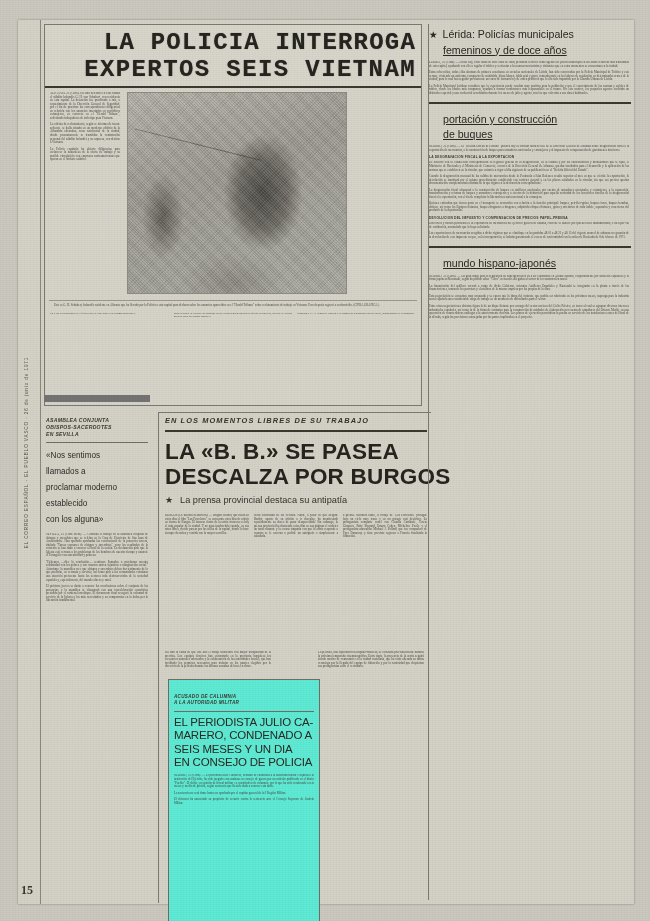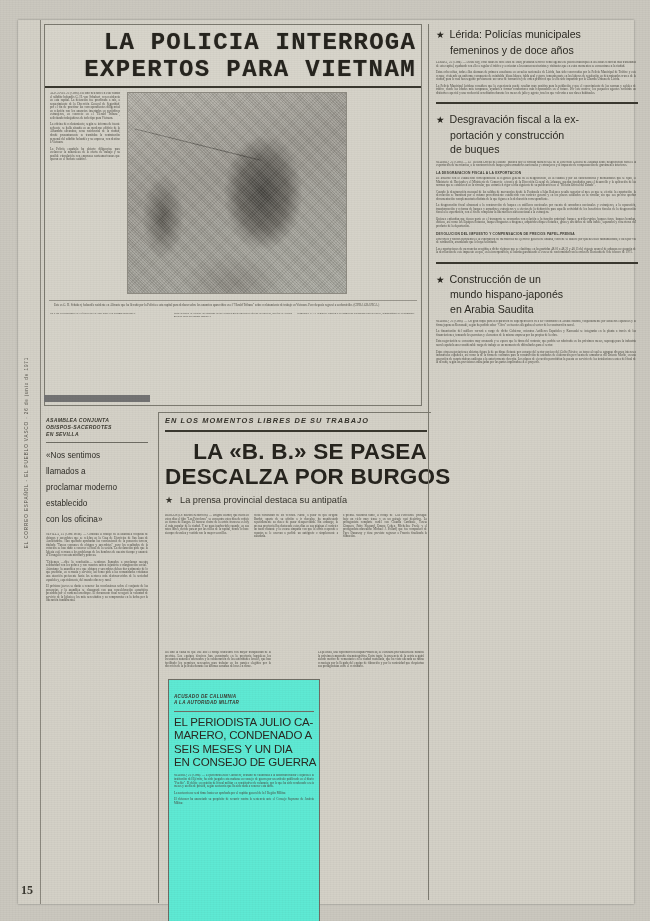--- a/index.html
+++ b/index.html
@@ -146,21 +146,21 @@
     font-family:"Liberation Sans",sans-serif;
     font-style:italic;font-weight:bold;font-size:7.4px;letter-spacing:1.1px;
     color:#35332c;padding-bottom:4px;
   }
   .bb-rule{border-top:2px solid #3a382f;margin:1px 0 7px 0;}
   .bb-hd{
     font-family:"Liberation Sans",sans-serif;
     font-weight:bold;font-size:22.5px;line-height:25px;
     color:#26241e;letter-spacing:.2px;
   }
-  .bb-hd .ln{display:block;white-space:nowrap;text-align:right;}
+  .bb-hd .ln{display:block;white-space:nowrap;}
   .bb-sub{
     font-family:"Liberation Sans",sans-serif;
     font-size:9.2px;color:#34322b;padding:6px 0 6px 0;white-space:nowrap;
   }
   .bb-sub .star{margin-right:7px;font-size:9px;}
   .bb-cols{display:flex;gap:5px;padding-top:3px;}
   .bb-cols .c{flex:1;}
 
   
   .boxed{
@@ -186,49 +186,49 @@
     border-left:1px solid #7c7a70;padding:3px 4px 0 6px;
   }
   .midcol2{
     position:absolute;left:296px;top:628px;width:106px;height:252px;
     padding:3px 4px 0 4px;
   }
 
   
   .right{
     position:absolute;left:410px;top:4px;width:202px;height:876px;
-    border-left:1px solid #7c7a70;padding-left:7px;
+    border-left:1px solid #7c7a70;
   }
   .r-hd{
     font-family:"Liberation Sans",sans-serif;
     font-size:10.6px;line-height:14.5px;color:#2b2922;
     padding:3px 2px 4px 0;
   }
   .r-hd .ln{display:block;}
   .r-hd .star{margin-right:5px;font-size:9.5px;}
-  .r-hd .ind{padding-left:14px;display:block;}
+  .r-hd .ind{padding-left:14px;display:block;text-decoration:underline;}
   .r-body{padding:0 2px 0 0;}
   .r-sep{border-top:2px solid #3a382f;margin:7px 0 5px 0;}
 </style>
 </head>
 <body>
 
 <div class="page">
   <div class="sheet">
 
     <div class="spine">
       <div class="spine-text">EL CORREO ESPAÑOL - EL PUEBLO VASCO  ·  26 de junio de 1971</div>
       <div class="folio">15</div>
     </div>
 
     <div class="main-story">
       <div class="main-hd-wrap">
         <div class="main-hd">
           <span class="ln l1">LA POLICIA INTERROGA</span>
-          <span class="ln l3">EXPERTOS PARA VIETNAM</span>
+          <span class="ln l3">EXPERTOS SEIS VIETNAM</span>
         </div>
       </div>
 
       <div class="main-body">
         <div class="mb-col">
           <div class="body-text">ALICANTE 25 (Cifra). Ha sido detenido en esta ciudad el súbdito holandés G. H. von Schubert, con residencia en esta capital. La detención fue practicada a raíz, a requerimiento de la Dirección General de Seguridad, por el fin de practicar las correspondientes diligencias en relación con los anuncios insertados en periódicos extranjeros, en concreto en el "Herald Tribune", solicitando trabajadores de todo tipo para Vietnam.</div>
           <div class="body-text" style="padding-top:3px;">La oficina de reclutamiento, según se informa de fuente solvente, se halla situada en un moderno edificio de la Alhambra alicantina, zona residencial de la ciudad, donde presuntamente se tramitaba la contratación personal del súbdito holandés y su empresa, con destino a Vietnam.</div>
           <div class="body-text" style="padding-top:3px;">La Policía española ha abierto diligencias para esclarecer la naturaleza de la oferta de trabajo y su posible vinculación con empresas norteamericanas que operan en el Sudeste asiático.</div>
         </div>
         <div class="photo">
@@ -251,21 +251,21 @@
         <span style="display:block">ASAMBLEA CONJUNTA</span>
         <span style="display:block">OBISPOS-SACERDOTES</span>
         <span style="display:block">EN SEVILLA</span>
       </div>
       <div class="sb-rule"></div>
       <div class="sb-hd">
         <span class="ln">«Nos sentimos</span>
         <span class="ln">llamados a</span>
         <span class="ln">proclamar moderno</span>
         <span class="ln">establecido</span>
-        <span class="ln">con los oficina»</span>
+        <span class="ln">con los alguna»</span>
       </div>
       <div class="sb-body">
         <div class="body-text">SEVILLA, 25 (Cifra Press). — Continúa el trabajo de la asamblea conjunta de obispos y sacerdotes que se celebra en la Casa de Ejercicios de San Juan de Aznalfarache. Han quedado aprobadas las conclusiones de la ponencia tercera, titulada "Tareas comunes de obispos y sacerdotes", pero los resultados de la votación se han dado a conocer al final de la sesión. La declaración pide que la Iglesia esté cercana a los problemas de los hombres de nuestro tiempo y anuncie el Evangelio con autenticidad y pobreza.</div>
         <div class="body-text" style="padding-top:3px;">"Debemos —dice la conclusión— sentirnos llamados a proclamar nuestra solidaridad con los pobres y con cuantos sufren injusticia o marginación social." Asimismo, la asamblea cree que obispos y sacerdotes deben dar testimonio de lo que predican, en cercanía y servicio, así como pide a las comunidades cristianas una atención preferente hacia los sectores más desfavorecidos de la sociedad española y, especialmente, del mundo obrero y rural.</div>
         <div class="body-text" style="padding-top:3px;">El próximo jueves se darán a conocer las conclusiones sobre el conjunto de las ponencias, y la asamblea se clausurará con una concelebración eucarística presidida por el cardenal arzobispo. El documento final recogerá la voluntad de servicio de la Iglesia a los más necesitados y su compromiso en la lucha por la liberación fundamental.</div>
       </div>
     </div>
 
     <div class="bb">
       <div class="bb-kicker">EN LOS MOMENTOS LIBRES DE SU TRABAJO</div>
@@ -296,21 +296,21 @@
     <div class="boxed">
       <div class="boxed-kicker">
         <span style="display:block">ACUSADO DE CALUMNIA</span>
         <span style="display:block">A LA AUTORIDAD MILITAR</span>
       </div>
       <div class="boxed-rule"></div>
       <div class="boxed-hd">
         <span class="ln">EL PERIODISTA JULIO CA-</span>
         <span class="ln">MARERO, CONDENADO A</span>
         <span class="ln">SEIS  MESES  Y  UN  DIA</span>
-        <span class="ln">EN CONSEJO DE GUERRA</span>
+        <span class="ln">EN CONSEJO DE POLICIA</span>
       </div>
       <div class="boxed-body">
         <div class="body-text">MADRID, 25 (Cifra). — El periodista Julio Camarero, acusado de calumnias a la autoridad militar e injurias a la institución del Ejército, ha sido juzgado esta mañana en consejo de guerra por un artículo publicado en el diario "Pueblo". El delito, en opinión del fiscal militar, es constitutivo de calumnia, por lo que ha sido condenado a seis meses y un día de prisión, según sentencia que ha sido dada a conocer esta tarde.</div>
         <div class="body-text" style="padding-top:3px;">La sentencia no será firme hasta ser aprobada por el capitán general de la I Región Militar.</div>
         <div class="body-text" style="padding-top:3px;">El defensor ha anunciado su propósito de recurrir contra la sentencia ante el Consejo Supremo de Justicia Militar.</div>
       </div>
     </div>
 
     <div class="right">
 
@@ -323,44 +323,41 @@
           <div class="body-text">LERIDA, 25 (Cifra). — Desde hoy, ocho niñas de doce años de edad, prestarán servicio como agentes de policía municipal en las zonas céntricas más transitadas de esta capital, ayudando con ello a regular el tráfico y a orientar a los numerosos turistas y visitantes que en estos momentos se encuentran en la ciudad.</div>
           <div class="body-text" style="padding-top:3px;">Estas ocho niñas, todas ellas alumnas de primera enseñanza en escuelas nacionales de Lérida, han sido convocadas por la Policía Municipal de Tráfico y este verano, vistiendo un uniforme compuesto de minifalda, blusa blanca, falda azul y gorra, tomarán parte en las labores de regulación en determinados cruces de la ciudad, para lo cual han seguido previamente un curso de formación y de orden prácticos que les ha sido impartido por la Guardia Urbana de Lérida.</div>
           <div class="body-text" style="padding-top:3px;">La Policía Municipal leridana considera que la experiencia puede resultar muy positiva para la población y que el conocimiento de las normas y señales de tráfico, desde las edades más tempranas, ayudará a formar conductores más responsables en el futuro. Por este motivo, los pequeños agentes recibirán un distintivo especial y una credencial acreditativa durante los meses de julio y agosto, tras los que volverán a sus clases habituales.</div>
         </div>
       </div>
 
       <div class="r-sep"></div>
 
       <div>
         <div class="r-hd">
-          <span class="ln"><span class="star">★</span><span>Desgravación fiscal a la ex-</span></span>
           <span class="ln ind">portación y construcción</span>
           <span class="ln ind">de buques</span>
         </div>
         <div class="r-body">
           <div class="body-text">MADRID, 25 (Cifra). — El "Boletín Oficial del Estado" publica hoy la circular número 665 de la Dirección General de Aduanas sobre desgravación fiscal a la exportación de mercancías, a la construcción de buques para armadores nacionales y extranjeros y al impuesto de compensación de gravámenes interiores.</div>
           <div class="kicker-sub">LA DESGRAVACION FISCAL A LA EXPORTACION</div>
           <div class="body-text">De acuerdo con lo establecido correspondiente al régimen general de la desgravación, en la cuantía y por las características y modalidades que se fijan, el Ministerio de Hacienda y el Ministerio de Comercio, a través de la Dirección General de Aduanas, quedan facultados para el desarrollo y la aplicación de las normas que se establecen en la circular, que entrará en vigor al día siguiente de su publicación en el "Boletín Oficial del Estado".</div>
           <div class="body-text" style="padding-top:3px;">Cuando la desgravación mensual de las salidas de mercancías desde la Península a Islas Baleares resulte superior al mes en que se efectúe la exportación, la devolución se tramitará por el mismo procedimiento establecido con carácter general y en los plazos señalados en la circular, sin que sea preciso aportar documentación complementaria distinta de la que figura en la declaración correspondiente.</div>
           <div class="body-text" style="padding-top:3px;">La desgravación fiscal alcanzará a la construcción de buques en astilleros nacionales por cuenta de armadores nacionales y extranjeros, a la reparación, transformación y reforma de buques y armadores extranjeros y a efectos de la deducción para aquella actividad de los beneficios fiscales de la desgravación fiscal a la exportación, con el fin de completar la libertad necesaria nacional a la extranjera.</div>
           <div class="body-text" style="padding-top:3px;">Quienes entiendan que tienen parte en el transporte se acomoden con relación a la función principal: buques, petróleo-grúas, buques faros, buques bombas, obtiene, así como los Equipos flotantes, buques dragantes a dragones, adquiridos diques flotantes, grúas y artefactos de toda índole, separados y conectores del producto de la deportación.</div>
           <div class="kicker-sub">DEVOLUCION DEL IMPUESTO Y COMPENSACION DE PRECIOS PAPEL-PRENSA</div>
           <div class="body-text">Directivos y fondos pertinentes a la exportación de mercancías del ejercicio general de aduana, concede se analice por quienes bien fundamentada, o bien por vía de retribución, acumulado que lo haya solicitado.</div>
           <div class="body-text" style="padding-top:3px;">Las exportaciones de mercancías acogidas a dicho régimen que se clasifique en las partidas 48.01 a 48.21 y 48.15 del vigente arancel de aduanas no gozarán de la devolución de este impuesto en que, en la incorporación, se habrán garantizado el exceso de conformidad con la orden de Hacienda de 8 de febrero de 1971.</div>
         </div>
       </div>
 
       <div class="r-sep"></div>
 
       <div>
         <div class="r-hd">
-          <span class="ln"><span class="star">★</span><span>Construcción de un</span></span>
           <span class="ln ind">mundo hispano-japonés</span>
-          <span class="ln ind">en Arabia Saudita</span>
         </div>
         <div class="r-body">
           <div class="body-text">MADRID, 25 (Cifra). — Un gran dique para la reparación de superpetroleros va a ser construido en Arabia Saudita, conjuntamente por astilleros españoles y la firma japonesa Kawasaki, según ha podido saber "Cifra" en fuentes allegadas al sector de la construcción naval.</div>
           <div class="body-text" style="padding-top:3px;">La financiación del astillero correrá a cargo de dicho Gobierno, mientras Astilleros Españoles y Kawasaki se integrarán en la planta a través de las financiaciones, tomando los permisos y elementos de la misma empresa por las propias de la obra.</div>
           <div class="body-text" style="padding-top:3px;">Esta negociación se encuentra muy avanzada y se espera que la firma del contrato, que podría ser rubricada en los próximos meses, suponga para la industria naval española una considerable carga de trabajo en un momento de dificultades para el sector.</div>
           <div class="body-text" style="padding-top:3px;">Entre otras negociaciones abiertas figura la de un dique flotante por encargo del sector naviero del Golfo Pérsico, en torno al cual se agrupan diversos intereses industriales españoles, así como la de la firma de contratos para la construcción de unidades de elaboración por cuenta de armadores del Oriente Medio, en una operación de características análogas a la anteriormente descrita. Los plazos de ejecución permitirían la puesta en servicio de las instalaciones antes del final de la década, según las previsiones manejadas por las partes implicadas en el proyecto.</div>
         </div>
       </div>
 
     </div>

